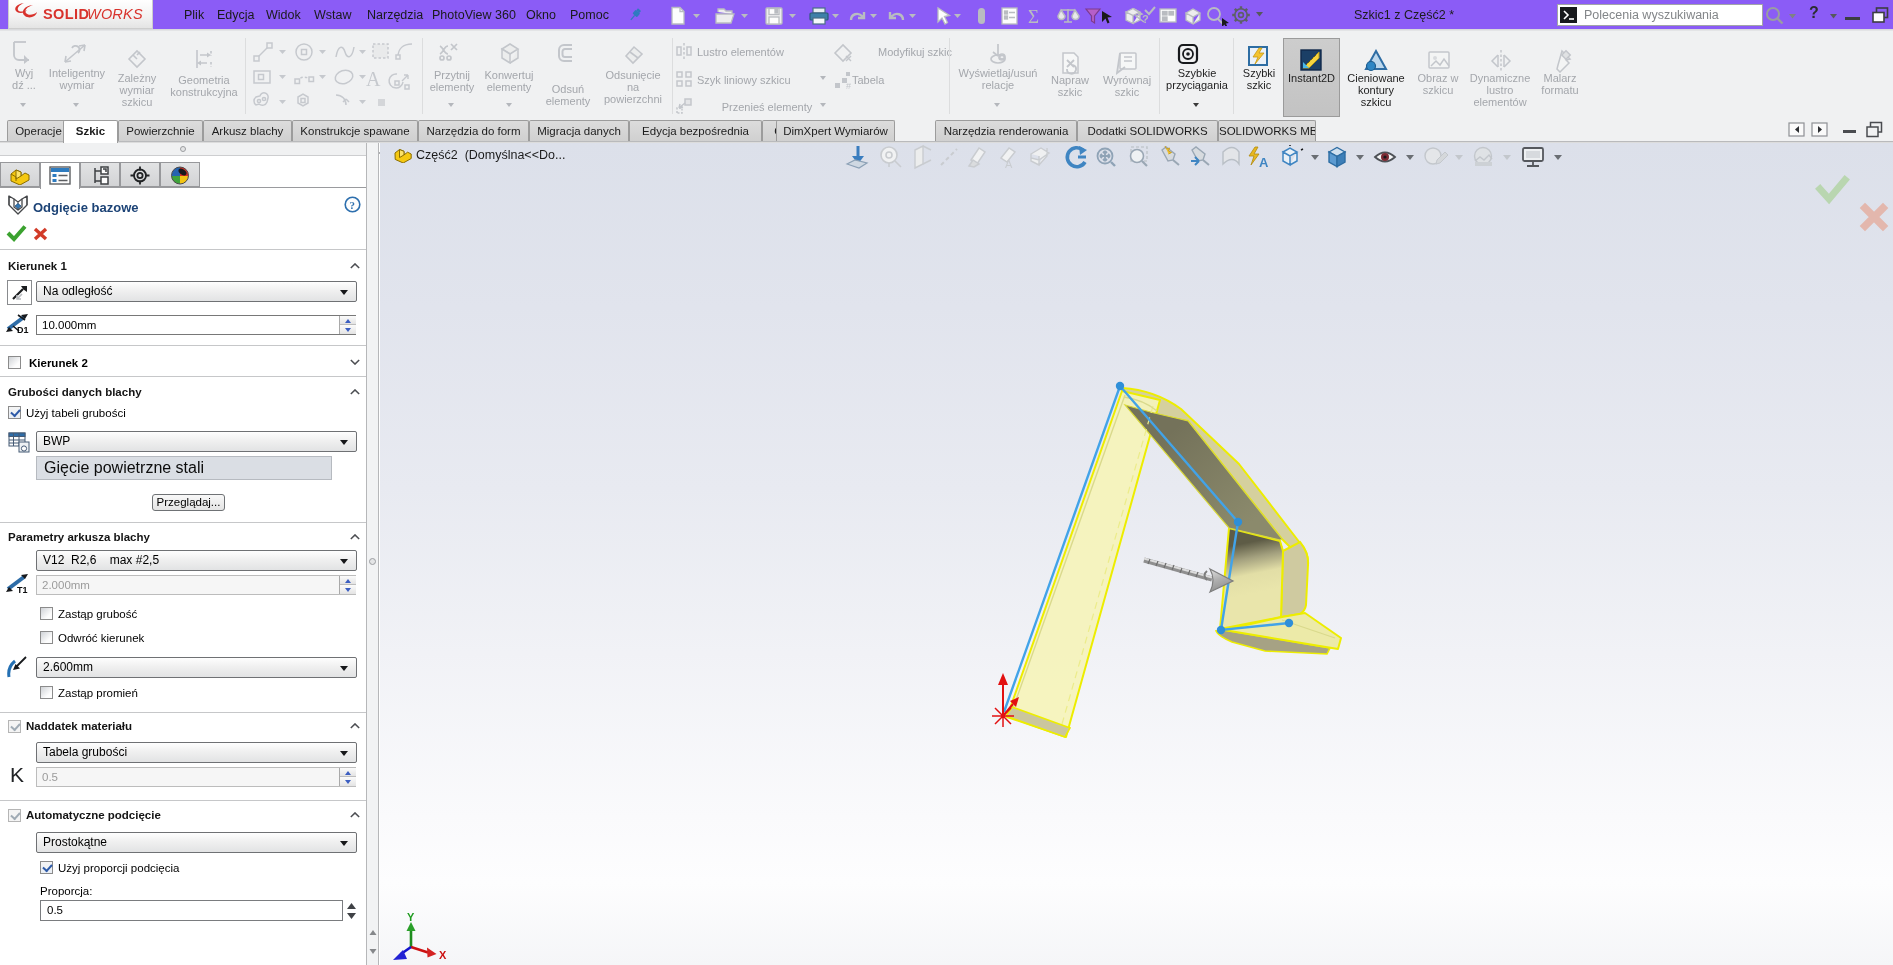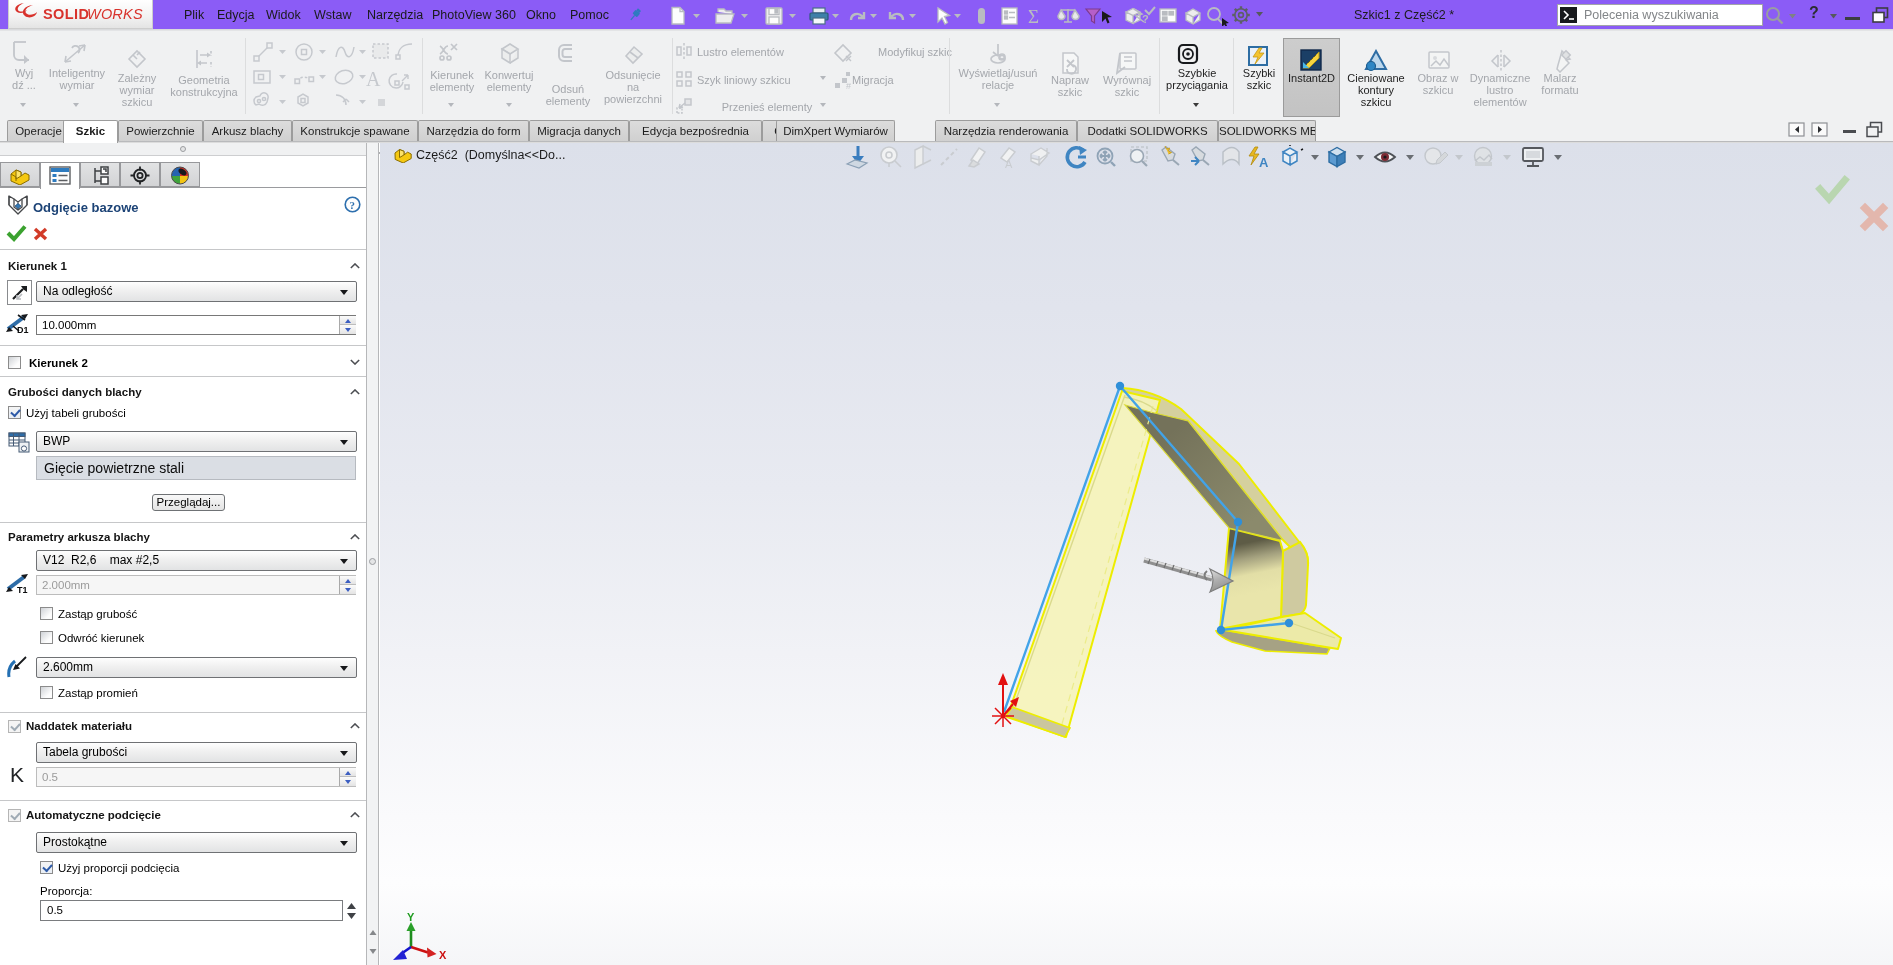--- a/index.html
+++ b/index.html
@@ -294,21 +294,21 @@
  </svg>
  <div class="rsep" style="left:422px"></div>
  <svg class="abs" style="left:437px;top:9px" width="24" height="24" viewBox="0 0 24 24">
       <g stroke="#c3c6cb" stroke-width="1.7" fill="none">
         <path d="M3 14 c4 -2 4 -8 8 -8 M3 6 c4 2 4 8 8 8"></path>
         <path d="M14 4 l6 6 m0 -6 l-6 6"></path>
         <circle cx="5" cy="18" r="2"></circle>
         <circle cx="12" cy="18" r="2"></circle>
       </g>
     </svg>
- <div class="rlab" style="left:415px;top:38px;width:74px">Kierunek
+ <div class="rlab" style="left:415px;top:38px;width:74px">Przytnij
 elementy</div>
  <div class="dda" style="left:448px;top:72px"></div>
  <svg class="abs" style="left:499px;top:11px" width="24" height="22" viewBox="0 0 24 22">
       <g stroke="#c3c6cb" stroke-width="1.5" fill="#eceded">
         <path d="M3 7 l8 -5 8 5 -8 5 z"></path>
         <path d="M3 7 v9 l8 5 v-9 z"></path>
         <path d="M19 7 v9 l-8 5"></path>
       </g>
     </svg>
  <div class="rlab" style="left:472px;top:38px;width:74px">Konwertuj
@@ -363,21 +363,21 @@
     </svg>
  <div class="rlab en" style="left:860px;top:15px;width:110px;text-align:center;color:#a4a7ac">Modyfikuj szkic</div>
  <svg class="abs" style="left:833px;top:39px" width="20" height="20" viewBox="0 0 20 20">
       <g fill="#c3c6cb">
         <rect x="2" y="13" width="5" height="5"></rect>
         <rect x="9" y="8" width="5" height="5"></rect>
         <rect x="13" y="2" width="4" height="4"></rect>
       </g>
       <text x="13" y="19" font-size="9" fill="#c3c6cb">#</text>
     </svg>
- <div class="rlab" style="left:852px;top:43px;width:80px;text-align:left">Migracja</div>
+ <div class="rlab" style="left:852px;top:43px;width:80px;text-align:left">Tabela</div>
 
  <div class="rsep" style="left:949px"></div>
  <svg class="abs" style="left:986px;top:11px" width="24" height="24" viewBox="0 0 24 24">
       <g stroke="#c3c6cb" stroke-width="1.7" fill="none">
         <path d="M12 2 v12 M12 14 l-5 -4"></path>
         <ellipse cx="12" cy="17" rx="7" ry="4"></ellipse>
         <circle cx="16" cy="15" r="3" fill="#f0f1f2"></circle>
         <path d="M13.5 15 a2.8 2.8 0 0 1 5 0 M13.5 15.5 a2.8 2.8 0 0 0 5 0"></path>
       </g>
     </svg>
@@ -825,21 +825,21 @@
   <svg class="abs" style="left:8px;top:288px" width="25" height="23" viewBox="0 0 25 23">
         <g stroke="#455a75" stroke-width="1">
           <rect x="1" y="2" width="16" height="13" fill="#fdfdfd"></rect>
           <rect x="1" y="2" width="16" height="3.5" fill="#2e6da8"></rect>
           <path d="M1 9 h16 M1 12 h16 M5.5 2 v13 M11 2 v13" fill="none"></path>
           <rect x="11" y="11" width="10" height="10" fill="#eef1f4"></rect>
           <circle cx="16" cy="17.5" r="2.6" fill="#fdfdfd"></circle>
         </g>
       </svg>
   <div class="combo c2" style="left:36px;top:288px;width:321px">BWP</div>
-  <div class="abs" style="left:36px;top:313px;width:320px;height:24px;background:#dadee4;border:1px solid #b6bac0;font-size:14px;color:#0c0c0c;line-height:22px;padding-left:7px">Gięcie powietrzne stali</div>
+  <div class="abs" style="left:36px;top:313px;width:296px;height:24px;background:#dadee4;border:1px solid #b6bac0;font-size:16px;color:#0c0c0c;line-height:22px;padding-left:7px">Gięcie powietrzne stali</div>
   <div class="abs" style="left:152px;top:351px;width:73px;height:17px;background:linear-gradient(#f8f8f8,#e4e4e4);border:1px solid #6f7275;border-radius:3px;font-size:11.5px;color:#000;text-align:center;line-height:15px">Przeglądaj...</div>
   <div class="abs" style="left:0;top:379px;width:366px;height:1px;background:#c6c7c9"></div>
 
   <div class="shead" style="left:8px;top:388px">Parametry arkusza blachy</div>
   <svg class="chev" style="left:350px;top:391px" width="12" height="7" viewBox="0 0 12 7">
         <path d="M1 6 L6 1 l5 5" fill="none" stroke="#4c4e52" stroke-width="1.8"></path>
       </svg>
   <div class="combo c2" style="left:36px;top:407px;width:321px">V12&nbsp;&nbsp;R2,6&nbsp;&nbsp;&nbsp;&nbsp;max #2,5</div>
   <svg class="abs" style="left:4px;top:430px" width="30" height="22" viewBox="0 0 30 22">
         <path d="M4 16 L20 4" stroke="#2e6da8" stroke-width="4"></path>

